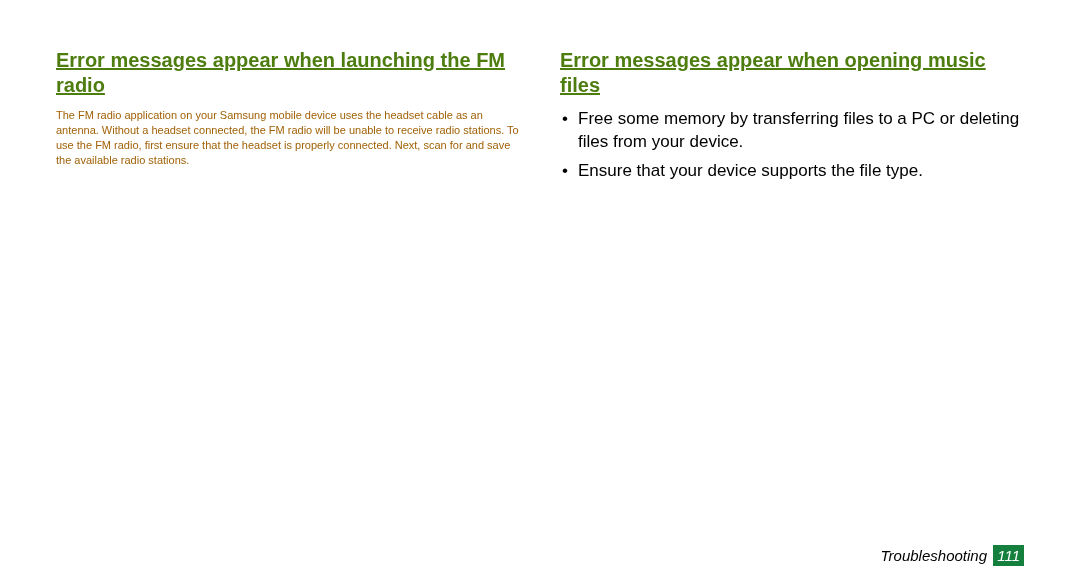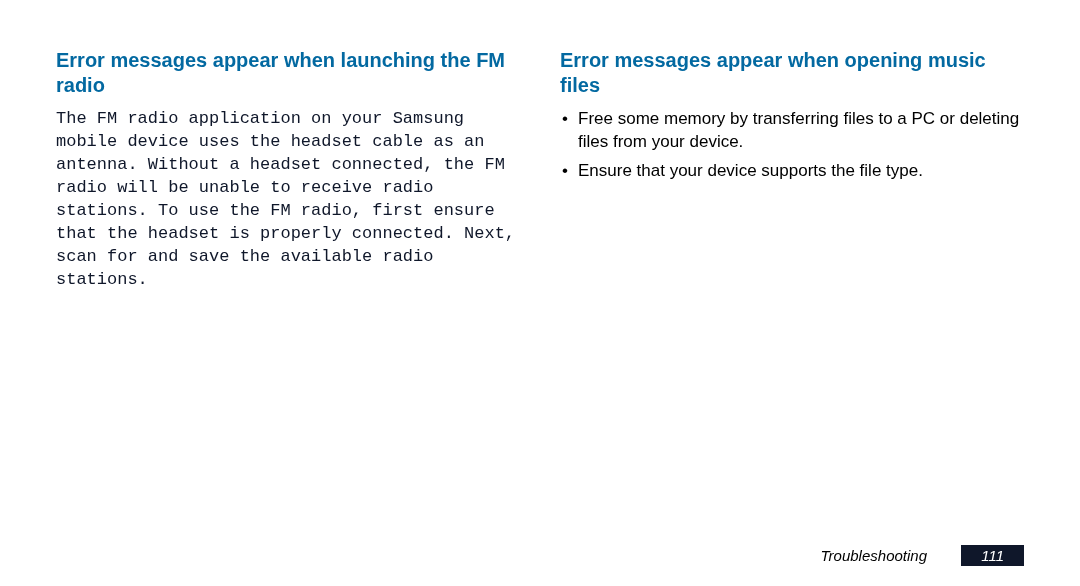--- a/index.html
+++ b/index.html
@@ -17,32 +17,32 @@
     }
     .page {
       display: flex;
       gap: 40px;
     }
     .column {
       flex: 1;
       min-width: 0;
     }
     .heading {
-      color: #0369a1;
+      color: #4d7c0f;
       font-weight: bold;
       font-size: 20px;
       line-height: 1.25;
       margin-bottom: 10px;
+      text-decoration: underline;
     }
     .para {
-      color: #0f172a;
-      font-size: 17px;
+      color: #a16207;
+      font-size: 11px;
       line-height: 1.35;
       margin-bottom: 10px;
-      font-family: Liberation Mono, monospace;
     }
     ul.bullets {
       list-style: none;
       padding-left: 0;
       margin-top: 3px;
     }
     ul.bullets li {
       position: relative;
       padding-left: 18px;
       font-size: 17px;
@@ -62,26 +62,25 @@
       right: 56px;
       font-size: 15px;
     }
     .footer .section {
       font-style: italic;
       color: #000;
       margin-right: 2px;
     }
     .footer .pagenum {
       display: inline-block;
-      background: #0f172a;
+      background: #15803d;
       color: #fff;
-      padding: 2px 20px;
+      padding: 2px 4px;
       font-style: italic;
       font-size: 15px;
-      margin-left: 28px;
     }
   </style>
 </head>
 <body>
 
 <div class="page">
   <div class="column">
     <h2 class="heading">Error messages appear when launching the FM radio</h2>
     <p class="para">The FM radio application on your Samsung mobile device uses the headset cable as an antenna. Without a headset connected, the FM radio will be unable to receive radio stations. To use the FM radio, first ensure that the headset is properly connected. Next, scan for and save the available radio stations.</p>
   </div>

